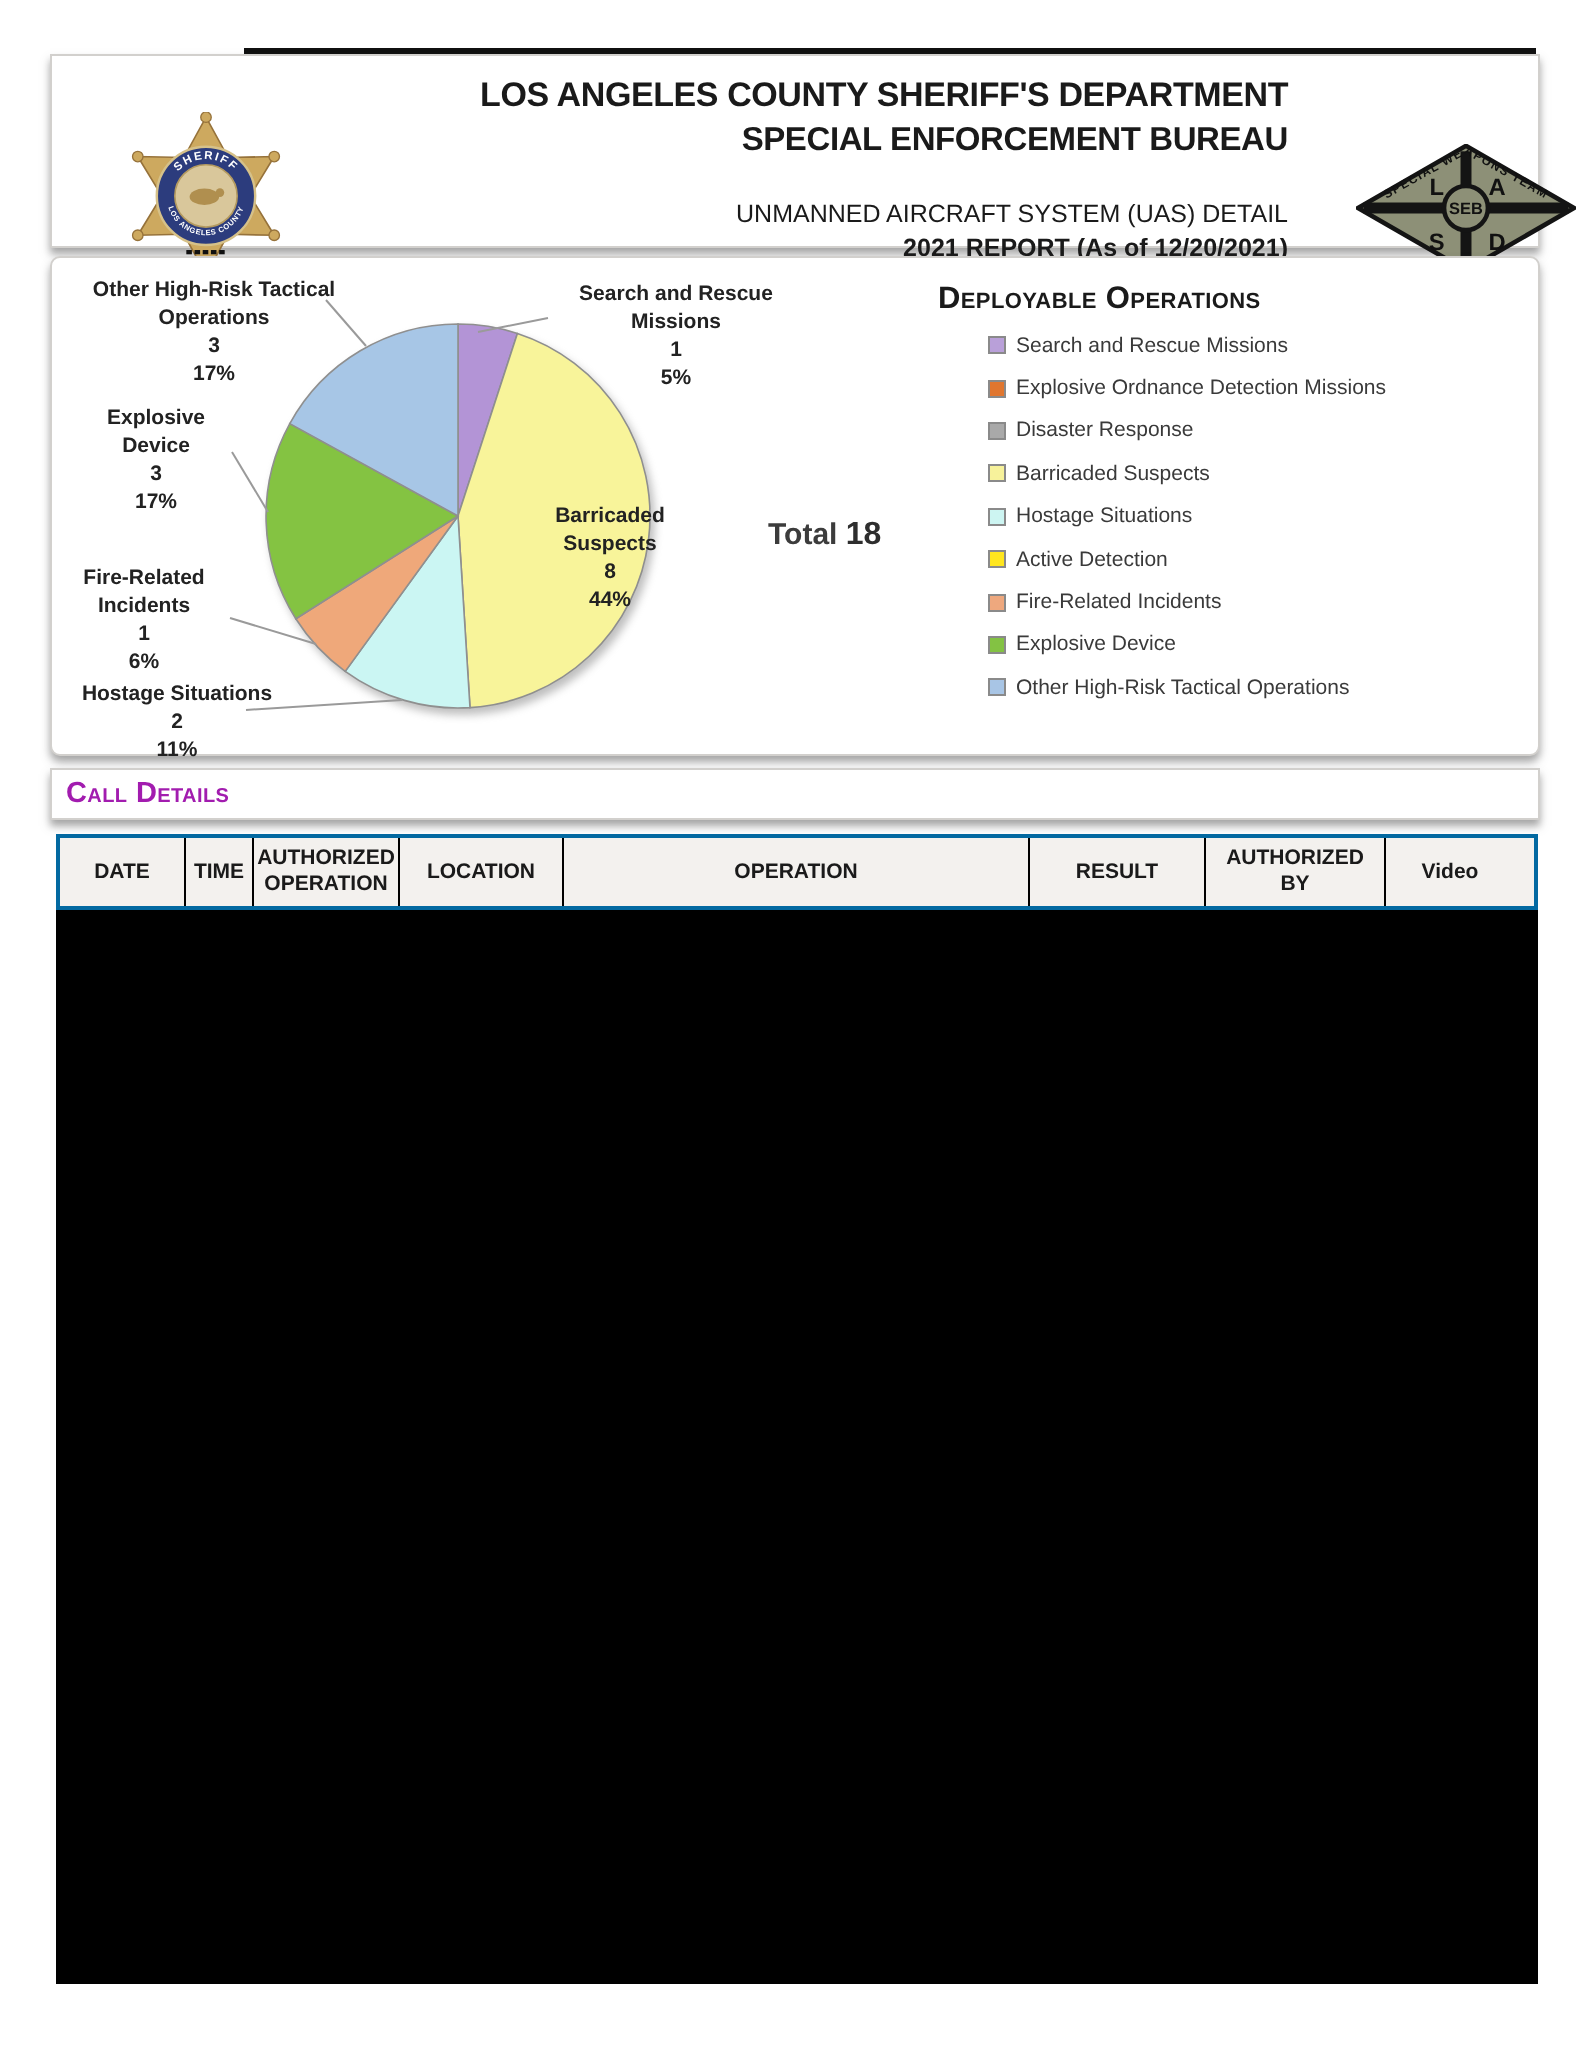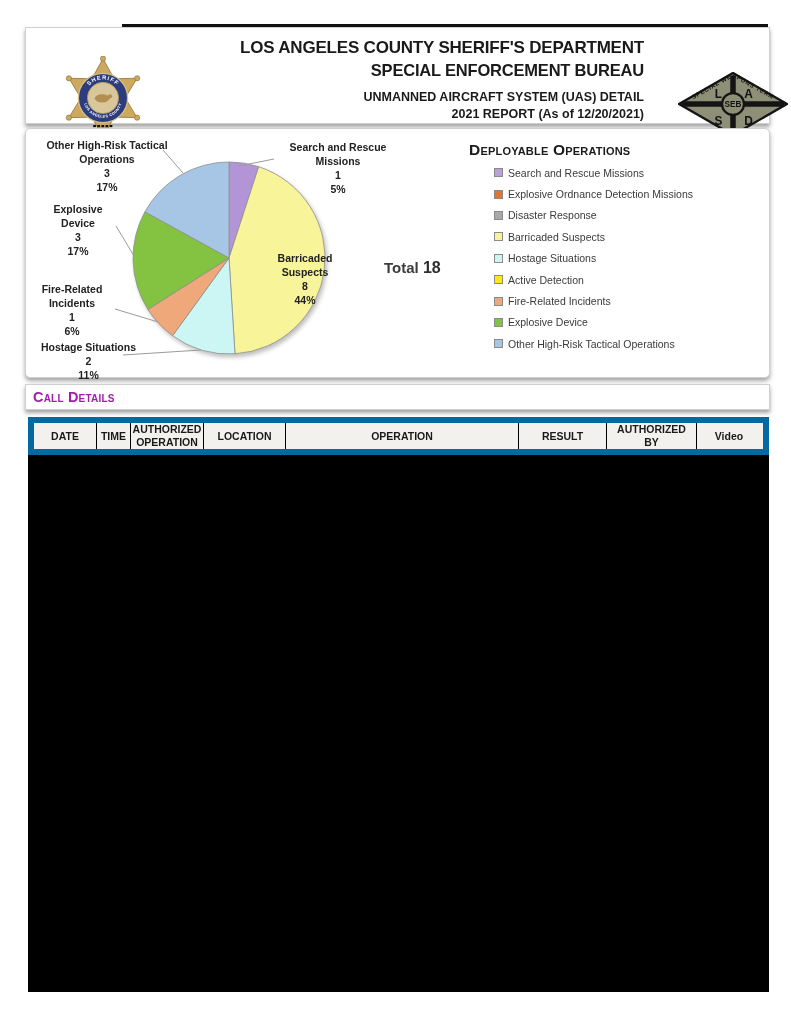--- a/index.html
+++ b/index.html
@@ -10,21 +10,21 @@
   
   .top-rule { position:absolute; left:122px; top:24px; width:646px; height:3px; background:#111; }
 
   
   .panel { position:absolute; background:#fff; border:1px solid #d2d0cd; box-shadow:0 3px 4px rgba(90,90,90,.55); }
 
   .header-panel { left:25px; top:27px; width:745px; height:97px; }
   .titles { position:absolute; left:115px; right:125px; top:9px; text-align:right; color:#1a1a1a; }
   .t1 { font-size:17px; font-weight:bold; letter-spacing:-.2px; line-height:22px; }
   .t2 { font-size:16.5px; font-weight:bold; letter-spacing:-.2px; line-height:22px; }
-  .t3 { font-size:12.5px; font-weight:bold; line-height:17px; margin-top:8px; }
+  .t3 { font-size:12.5px; font-weight:normal; line-height:17px; margin-top:18px; }
   .t4 { font-size:12.5px; font-weight:bold; line-height:17px; }
 
   .star-badge { position:absolute; left:36px; top:28px; width:82px; height:88px; }
   .diamond-badge { position:absolute; left:652px; top:44px; width:110px; height:64px; }
 
   .chart-panel { left:25px; top:128px; width:745px; height:250px; border-radius:5px; }
   .pie-svg { position:absolute; left:0; top:0; width:745px; height:250px; }
 
   .callout { position:absolute; text-align:center; font-size:10.5px; font-weight:bold; color:#222; line-height:14px; }
   .callout span { display:block; }
@@ -35,21 +35,21 @@
   .legend-title { position:absolute; left:443px; top:12px; font-variant:small-caps; font-weight:bold; font-size:15.5px; color:#1a1a1a; letter-spacing:.2px; }
   .legend { position:absolute; left:468px; top:33px; }
   .legend-item { display:flex; align-items:center; height:21.4px; }
   .swatch { width:9px; height:9px; border:1px solid #8a8a8a; margin-right:5px; flex:0 0 auto; }
   .legend-label { font-size:10.5px; color:#3a3a3a; }
 
   .calldetails-panel { left:25px; top:384px; width:745px; height:26px; }
   .calldetails-panel h2 { font-variant:small-caps; font-weight:bold; font-size:14.5px; color:#a21caf; line-height:25px; padding-left:7px; letter-spacing:.2px; }
 
   .call-table { position:absolute; left:28px; top:417px; width:741px; }
-  .thead { display:flex; width:741px; height:38px; border:6px solid #0369a1; background:#f3f1ee; }
+  .thead { display:flex; width:741px; height:38px; border:2px solid #0369a1; background:#f3f1ee; }
   .th { border-right:1.5px solid #000; display:flex; align-items:center; justify-content:center; text-align:center;
         font-size:10.5px; font-weight:bold; color:#1a1a1a; line-height:13px; padding:1px 2px; }
   .th:last-child { border-right:none; }
   .redacted { width:741px; height:537px; background:#000; }
 </style>
 </head>
 <body>
 
 <div class="page">
 

